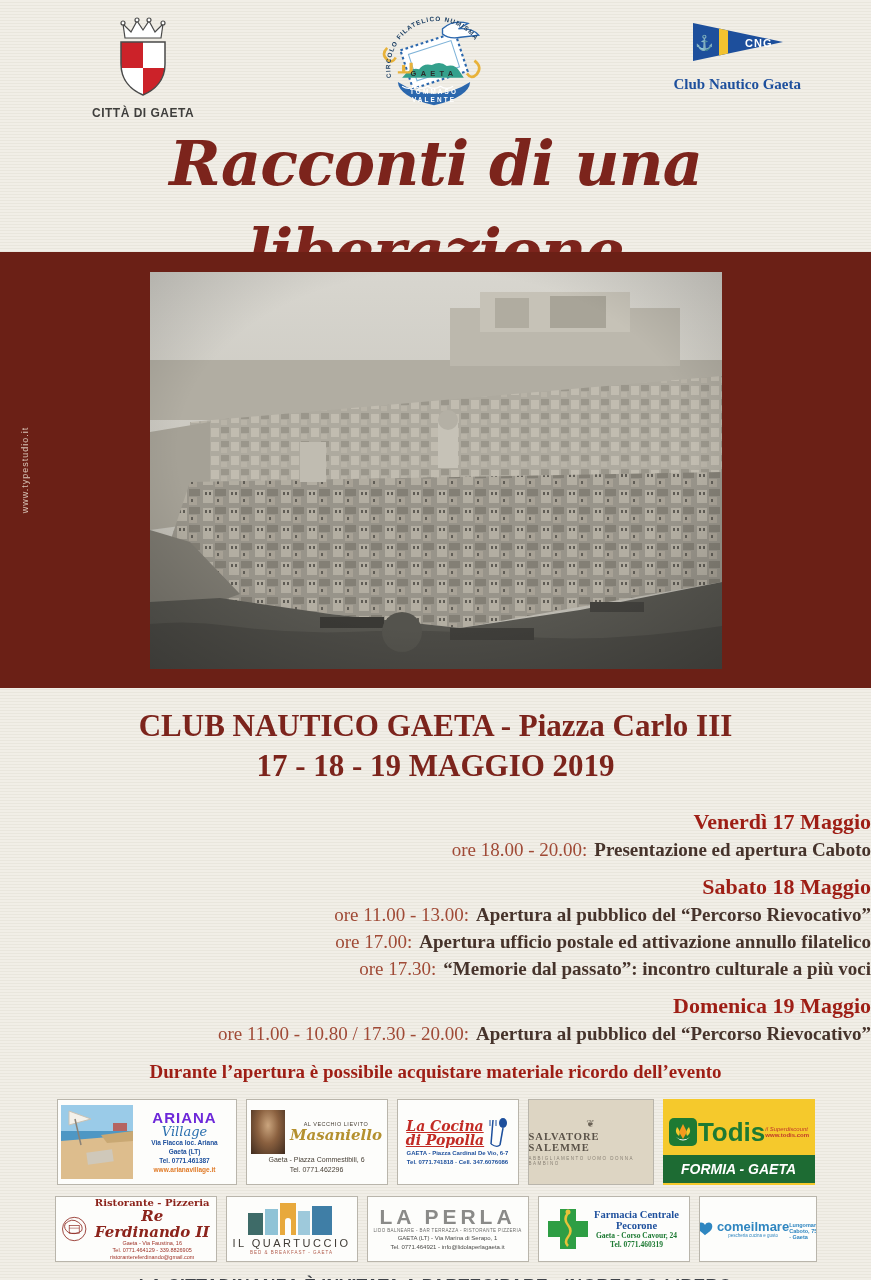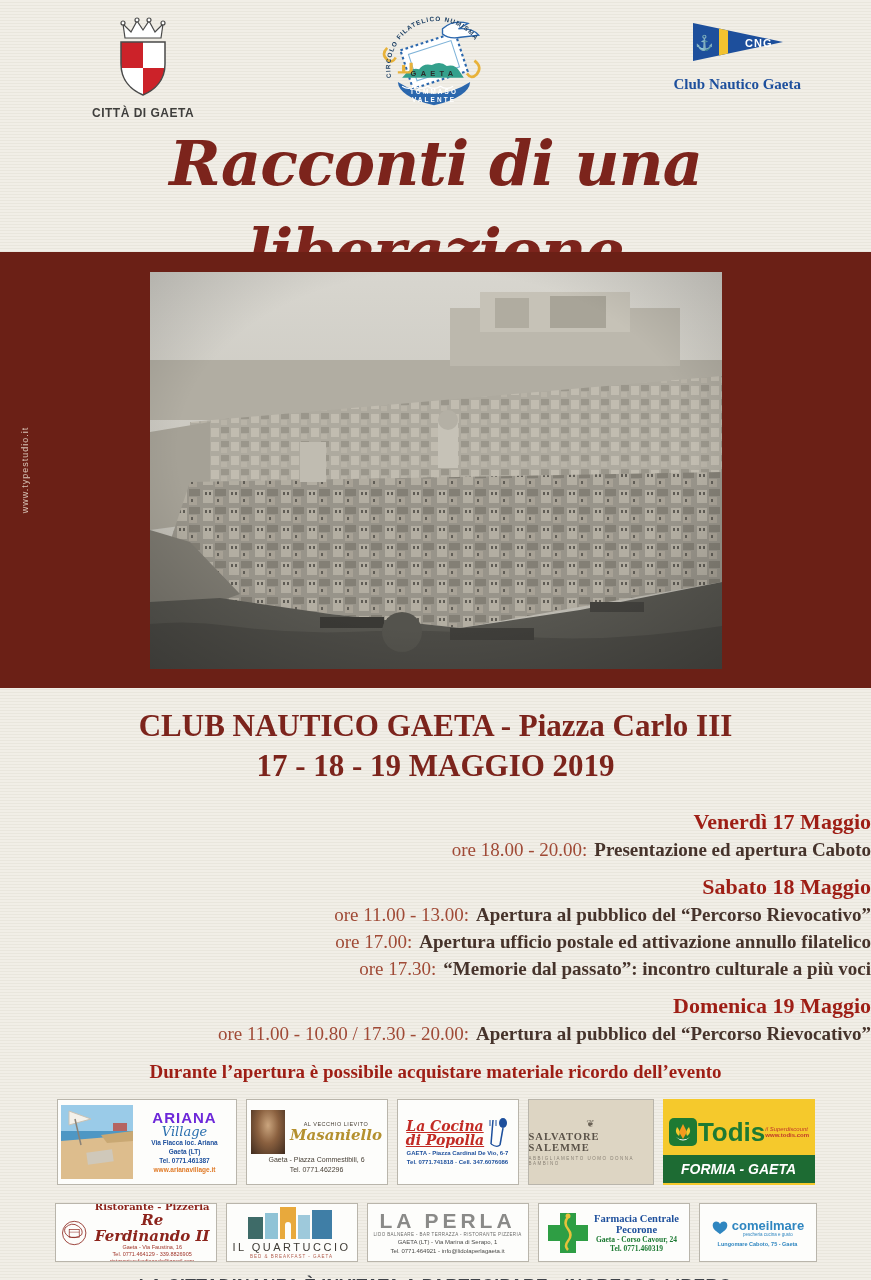--- a/index.html
+++ b/index.html
@@ -35,21 +35,21 @@
   
   .schedule { text-align:right; padding-top:12px; }
   .day-title { font-size:22px; font-weight:bold; color:#9e1e15; margin-top:10px; line-height:28px; }
   .sched-line { font-size:19px; line-height:27px; }
   .sched-line .t { color:#a04a36; margin-right:7px; }
   .sched-line .d { color:#46332b; font-weight:bold; }
   .note { text-align:center; font-size:19px; font-weight:bold; color:#9e1e15; margin-top:14px; }
   
   .sponsor-row { display:flex; justify-content:center; align-items:center; gap:9px; }
   .row1 { margin-top:16px; height:86px; }
-  .row2 { margin-top:18px; height:59px; }
+  .row2 { margin-top:11px; height:66px; }
   .sp-box { background:#fdfdfb; border:1px solid #b9b5ab; height:100%;
             display:flex; align-items:center; justify-content:center;
             font-family:"Liberation Sans", sans-serif; overflow:hidden; }
   
   .sp-ariana { width:180px; padding:3px; gap:4px; }
   .ariana-right { text-align:center; width:96px; }
   .ariana-name { color:#6d28d9; font-weight:bold; font-size:15px; letter-spacing:1px; line-height:14px; }
   .ariana-sub  { color:#2a6fae; font-family:"DejaVu Serif", serif; font-style:italic; font-size:13px; line-height:13px; }
   .ariana-line { color:#1d4f9c; font-weight:bold; font-size:6.5px; line-height:8px; margin-top:1px; }
   .ariana-web  { color:#e07b28; font-weight:bold; font-size:6.5px; line-height:9px; }
@@ -99,21 +99,21 @@
   
   .sp-quart { width:132px; flex-direction:column; }
   .quart-name { font-size:11px; letter-spacing:2.5px; color:#3f3b35; margin-top:2px; }
   .quart-sub { font-size:4.5px; letter-spacing:1px; color:#b05a4a; margin-top:1px; }
   
   .sp-farmacia { width:152px; gap:6px; padding:4px; }
   .far-text { text-align:center; }
   .far-name { color:#1d4f9c; font-family:"Liberation Serif", serif; font-weight:bold; font-size:10.5px; line-height:11px; }
   .far-line { color:#1d7a33; font-weight:bold; font-size:7.5px; line-height:9px; font-family:"Liberation Serif", serif; }
   
-  .sp-mare { width:118px; flex-direction:column; }
+  .sp-mare { width:118px; flex-direction:row; }
   .mare-top { display:flex; align-items:center; gap:3px; }
   .mare-name { color:#2f86c0; font-size:13px; font-weight:bold; line-height:13px; }
   .mare-sub { color:#2f86c0; font-size:4.5px; text-align:center; }
   .mare-line { color:#2f86c0; font-size:5.5px; margin-top:4px; font-weight:bold; }
   
   .footer-line { text-align:center; margin-top:14px; font-family:"Liberation Sans", sans-serif;
                  font-weight:bold; font-size:17.5px; color:#3d4147; letter-spacing:0.3px; }
 </style>
 </head>
 <body>

